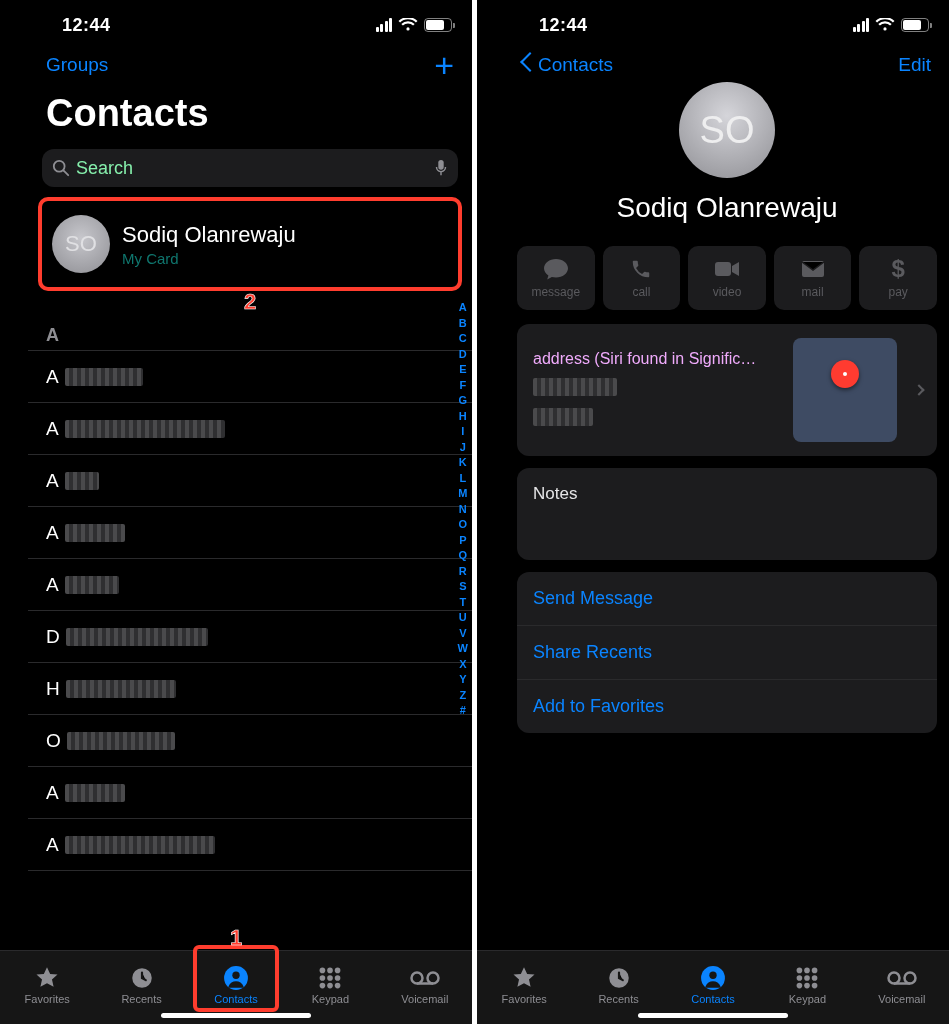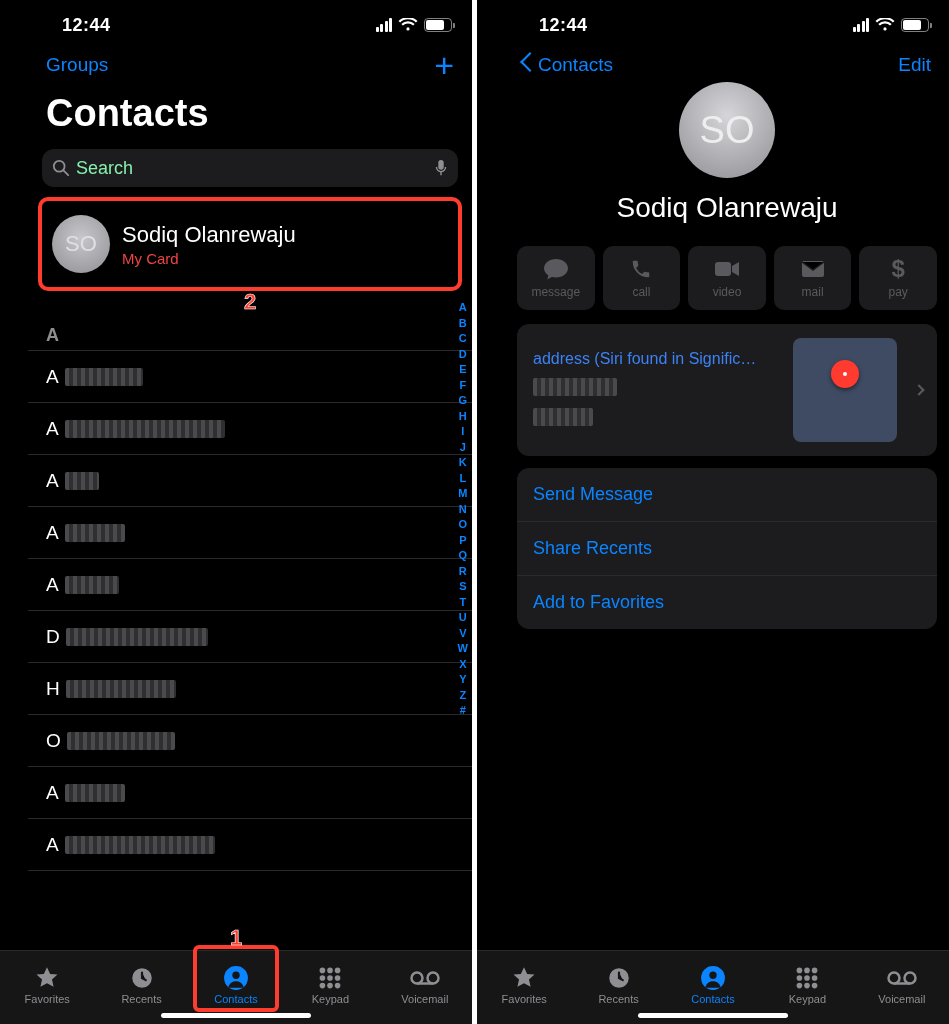--- a/index.html
+++ b/index.html
@@ -32,21 +32,21 @@
   
   .search { margin:4px 14px 10px 14px; background:#1c1c1e; border-radius:12px; height:38px; display:flex; align-items:center; padding:0 10px; color:#8e8e93; }
   .search-icon{margin-right:6px;}
   .search span.ph { flex:1; font-size:18px; color:#86efac; }
   .mic-icon{}
 
   
   .redbox { margin:2px 10px 2px 10px; border:4px solid #ff3d2e; border-radius:10px; padding:14px 8px 14px 10px; display:flex; align-items:center; gap:12px; }
   .avatar-sm { width:58px; height:58px; border-radius:50%; background:radial-gradient(circle at 50% 40%, #c7c7cc, #8e8e93); display:flex; align-items:center; justify-content:center; font-size:22px; font-weight:500; color:#e0e0e3; }
   .card-text .name { font-size:22px; font-weight:400; }
-  .card-text .sub { font-size:15px; color:#ef4444; margin-top:2px; }
+  .card-text .sub { font-size:15px; color:#0f766e; margin-top:2px; }
   .callout { color:#ff3d2e; font-size:22px; font-weight:800; text-align:center; margin-top:-4px; -webkit-text-stroke:0.6px #fff; }
 
   
   .section-header { padding:6px 18px 4px 18px; color:#8e8e93; font-size:18px; font-weight:600; border-bottom:0.5px solid #2a2a2c; margin-top:4px; }
   .contact-row { height:52px; display:flex; align-items:center; padding:0 18px; border-bottom:0.5px solid #2a2a2c; font-size:19px; font-weight:400; }
   .contact-row .letter { margin-right:6px; }
   .blur { display:inline-block; height:18px; background-image:linear-gradient(90deg,#4a4a4c 25%, #2f2f31 25%, #2f2f31 50%, #4a4a4c 50%, #4a4a4c 75%, #2f2f31 75%); background-size:16px 100%; border-radius:2px; filter:blur(0.4px); }
 
   
   .index-strip { position:absolute; right:4px; top:300px; display:flex; flex-direction:column; align-items:center; gap:0; }
@@ -75,21 +75,21 @@
 
   .card-block { margin:0 12px 12px 12px; background:#1c1c1e; border-radius:12px; position:relative; }
   .card-block.hl { border:4px solid #ff3d2e; }
   .cell-line { padding:14px 40px 14px 16px; }
   .cell-line .lbl { font-size:16px; color:#e5e5e7; }
   .cell-line .val { font-size:18px; color:#8e8e93; margin-top:4px; display:flex; align-items:center; gap:6px; }
   .chev-r { position:absolute; right:14px; top:50%; transform:translateY(-50%); width:8px; height:8px; border-top:2px solid #5a5a5e; border-right:2px solid #5a5a5e; transform:translateY(-50%) rotate(45deg); }
 
   .addr-card { display:flex; align-items:center; padding:14px 40px 14px 16px; }
   .addr-text { flex:1; min-width:0; }
-  .addr-text .lbl { font-size:16px; color:#3b82f6; white-space:nowrap; overflow:hidden; text-overflow:ellipsis; }
+  .addr-text .lbl { font-size:16px; color:#f0abfc; white-space:nowrap; overflow:hidden; text-overflow:ellipsis; }
   .addr-text .blur-line { margin-top:10px; }
   .map-thumb { width:104px; height:104px; background:#3e4b63; border-radius:8px; display:flex; align-items:flex-start; justify-content:center; padding-top:22px; }
   .pin { width:28px; height:28px; background:#ff3b30; border-radius:50%; display:flex; align-items:center; justify-content:center; box-shadow:0 2px 4px rgba(0,0,0,0.5); }
   .pin::after{content:"";width:4px;height:4px;background:#fff;border-radius:50%;}
 
   .notes { padding:16px 16px 56px 16px; font-size:17px; color:#e5e5e7; }
 
   .action-list .arow { padding:16px 16px; font-size:18px; color:#0a84ff; border-bottom:0.5px solid #2a2a2c; }
   .action-list .arow:last-child{border-bottom:none;}
 
@@ -368,20 +368,23 @@
           <div class="blur-line"><span class="blur" style="width:84px;"></span></div>
           <div class="blur-line" style="margin-top:8px;"><span class="blur" style="width:60px;"></span></div>
         </div>
         <div class="map-thumb">
           <div class="pin"></div>
         </div>
       </div>
       <span class="chev-r"></span>
     </div>
 
+    <div class="card-block">
+      <div class="notes">Notes</div>
+    </div>
 
     <div class="card-block action-list">
       <div class="arow">Send Message</div>
       <div class="arow">Share Recents</div>
       <div class="arow">Add to Favorites</div>
     </div>
 
     <div class="tabbar" id="tabbar-right">
         <div class="tab">
           <span class="ico">

